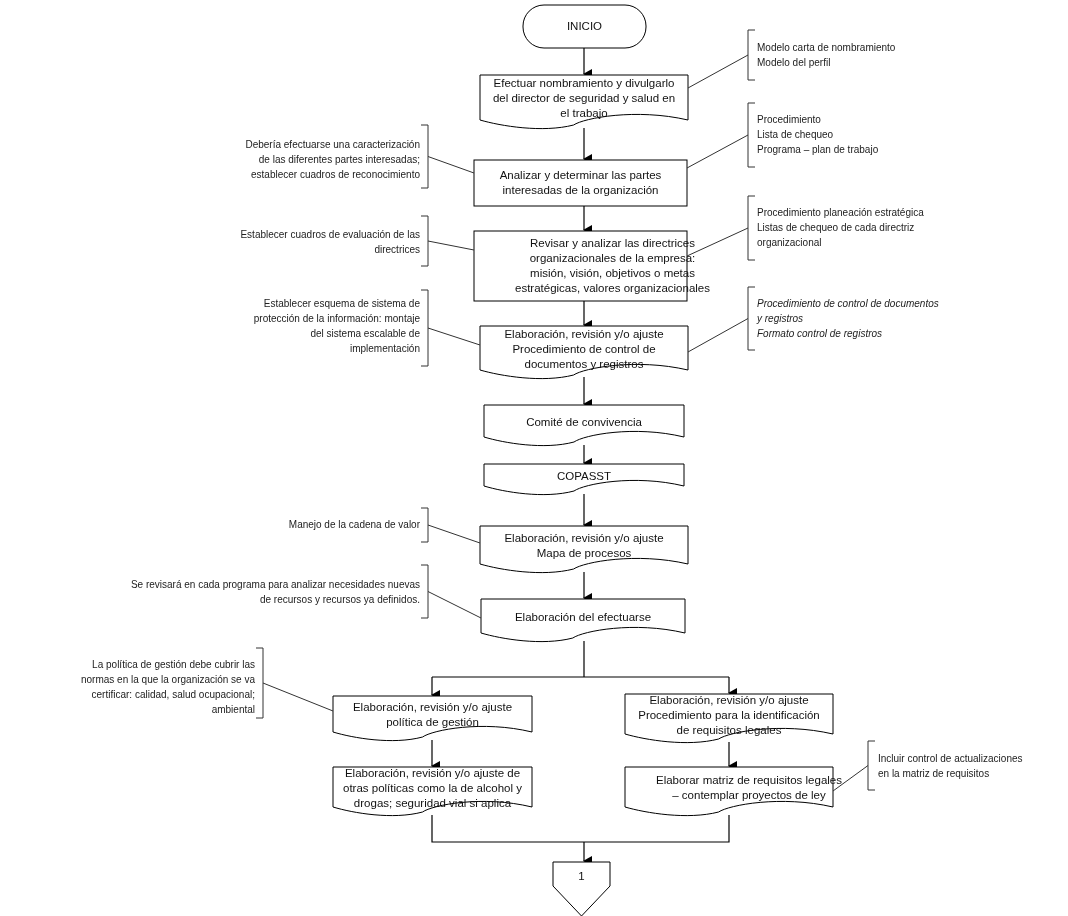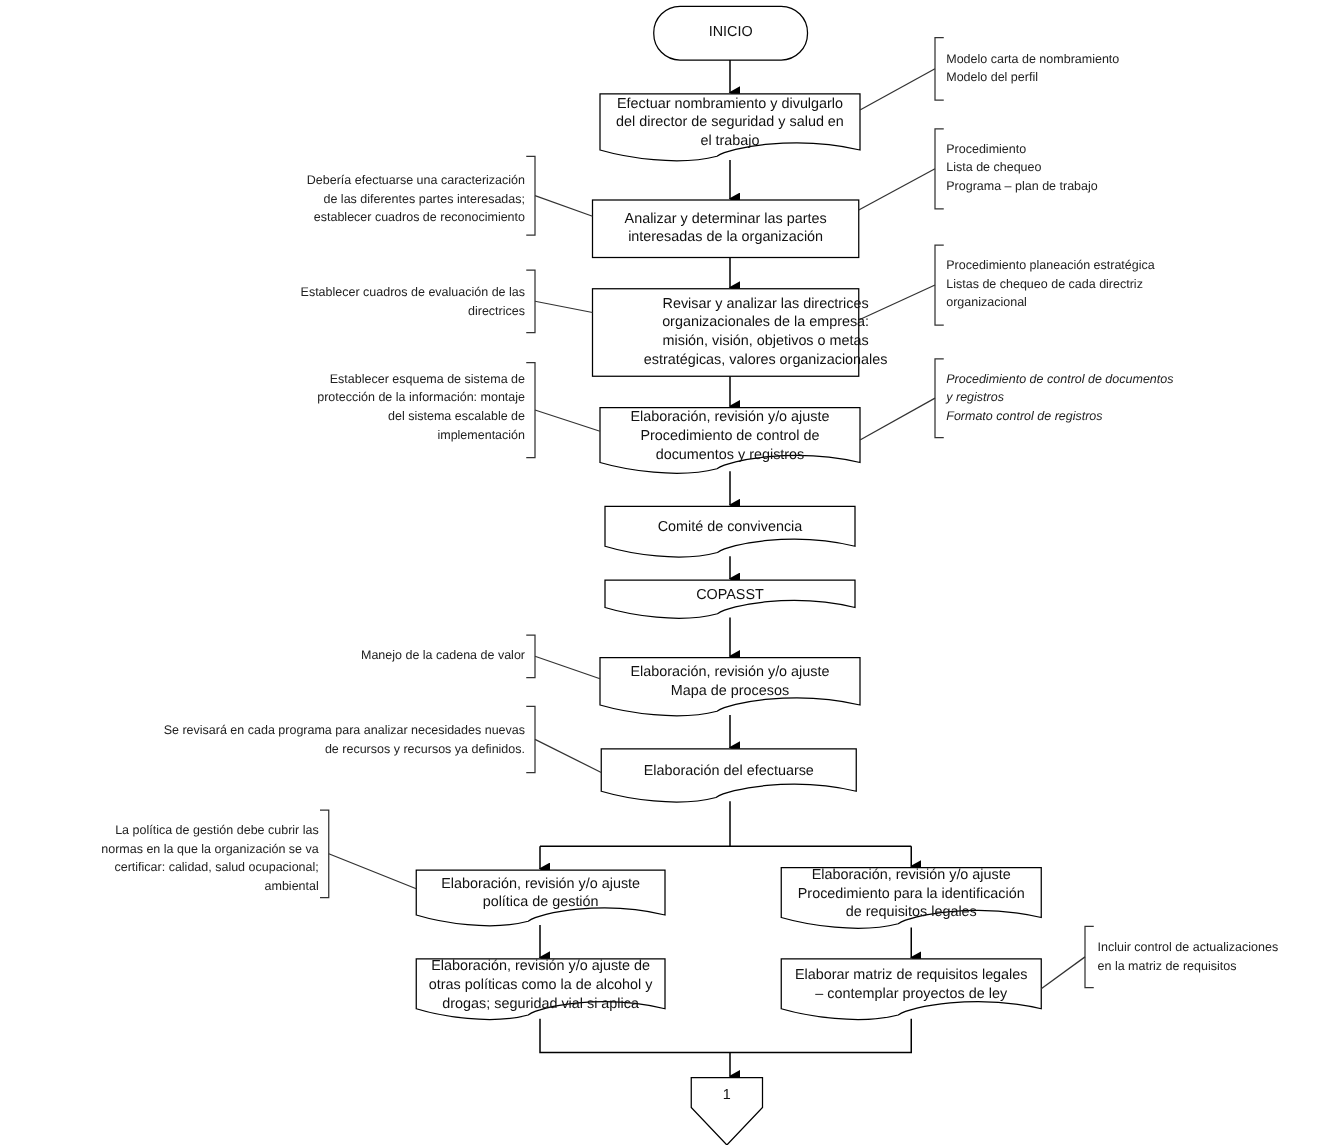--- a/index.html
+++ b/index.html
@@ -103,21 +103,21 @@
 Mapa de procesos</div>
     <div class="node-text" style="left: 481px; top: 599px; width: 204px; height: 36px;">Elaboración del efectuarse</div>
     <div class="node-text" style="left: 333px; top: 696px; width: 199px; height: 38px;">Elaboración, revisión y/o ajuste
 política de gestión</div>
     <div class="node-text" style="left: 333px; top: 767px; width: 199px; height: 42px;">Elaboración, revisión y/o ajuste de
 otras políticas como la de alcohol y
 drogas; seguridad vial si aplica</div>
     <div class="node-text" style="left: 625px; top: 694px; width: 208px; height: 42px;">Elaboración, revisión y/o ajuste
 Procedimiento para la identificación
 de requisitos legales</div>
-    <div class="node-text" style="left: 625px; top: 767px; width: 208px; height: 42px;">Elaborar matriz de requisitos legales
+    <div class="node-text" style="left: 625px; top: 767px; width: 208px; height: 42px; padding-left: 20px;">Elaborar matriz de requisitos legales
 – contemplar proyectos de ley</div>
     <div class="node-text" style="left: 553px; top: 862px; width: 57px; height: 28px;">1</div>
     <div class="ann left" style="left: 190px; top: 137px; width: 230px;">Debería efectuarse una caracterización
 de las diferentes partes interesadas;
 establecer cuadros de reconocimiento</div>
     <div class="ann left" style="left: 190px; top: 227px; width: 230px;">Establecer cuadros de evaluación de las
 directrices</div>
     <div class="ann left" style="left: 190px; top: 296px; width: 230px;">Establecer esquema de sistema de
 protección de la información: montaje
 del sistema escalable de

